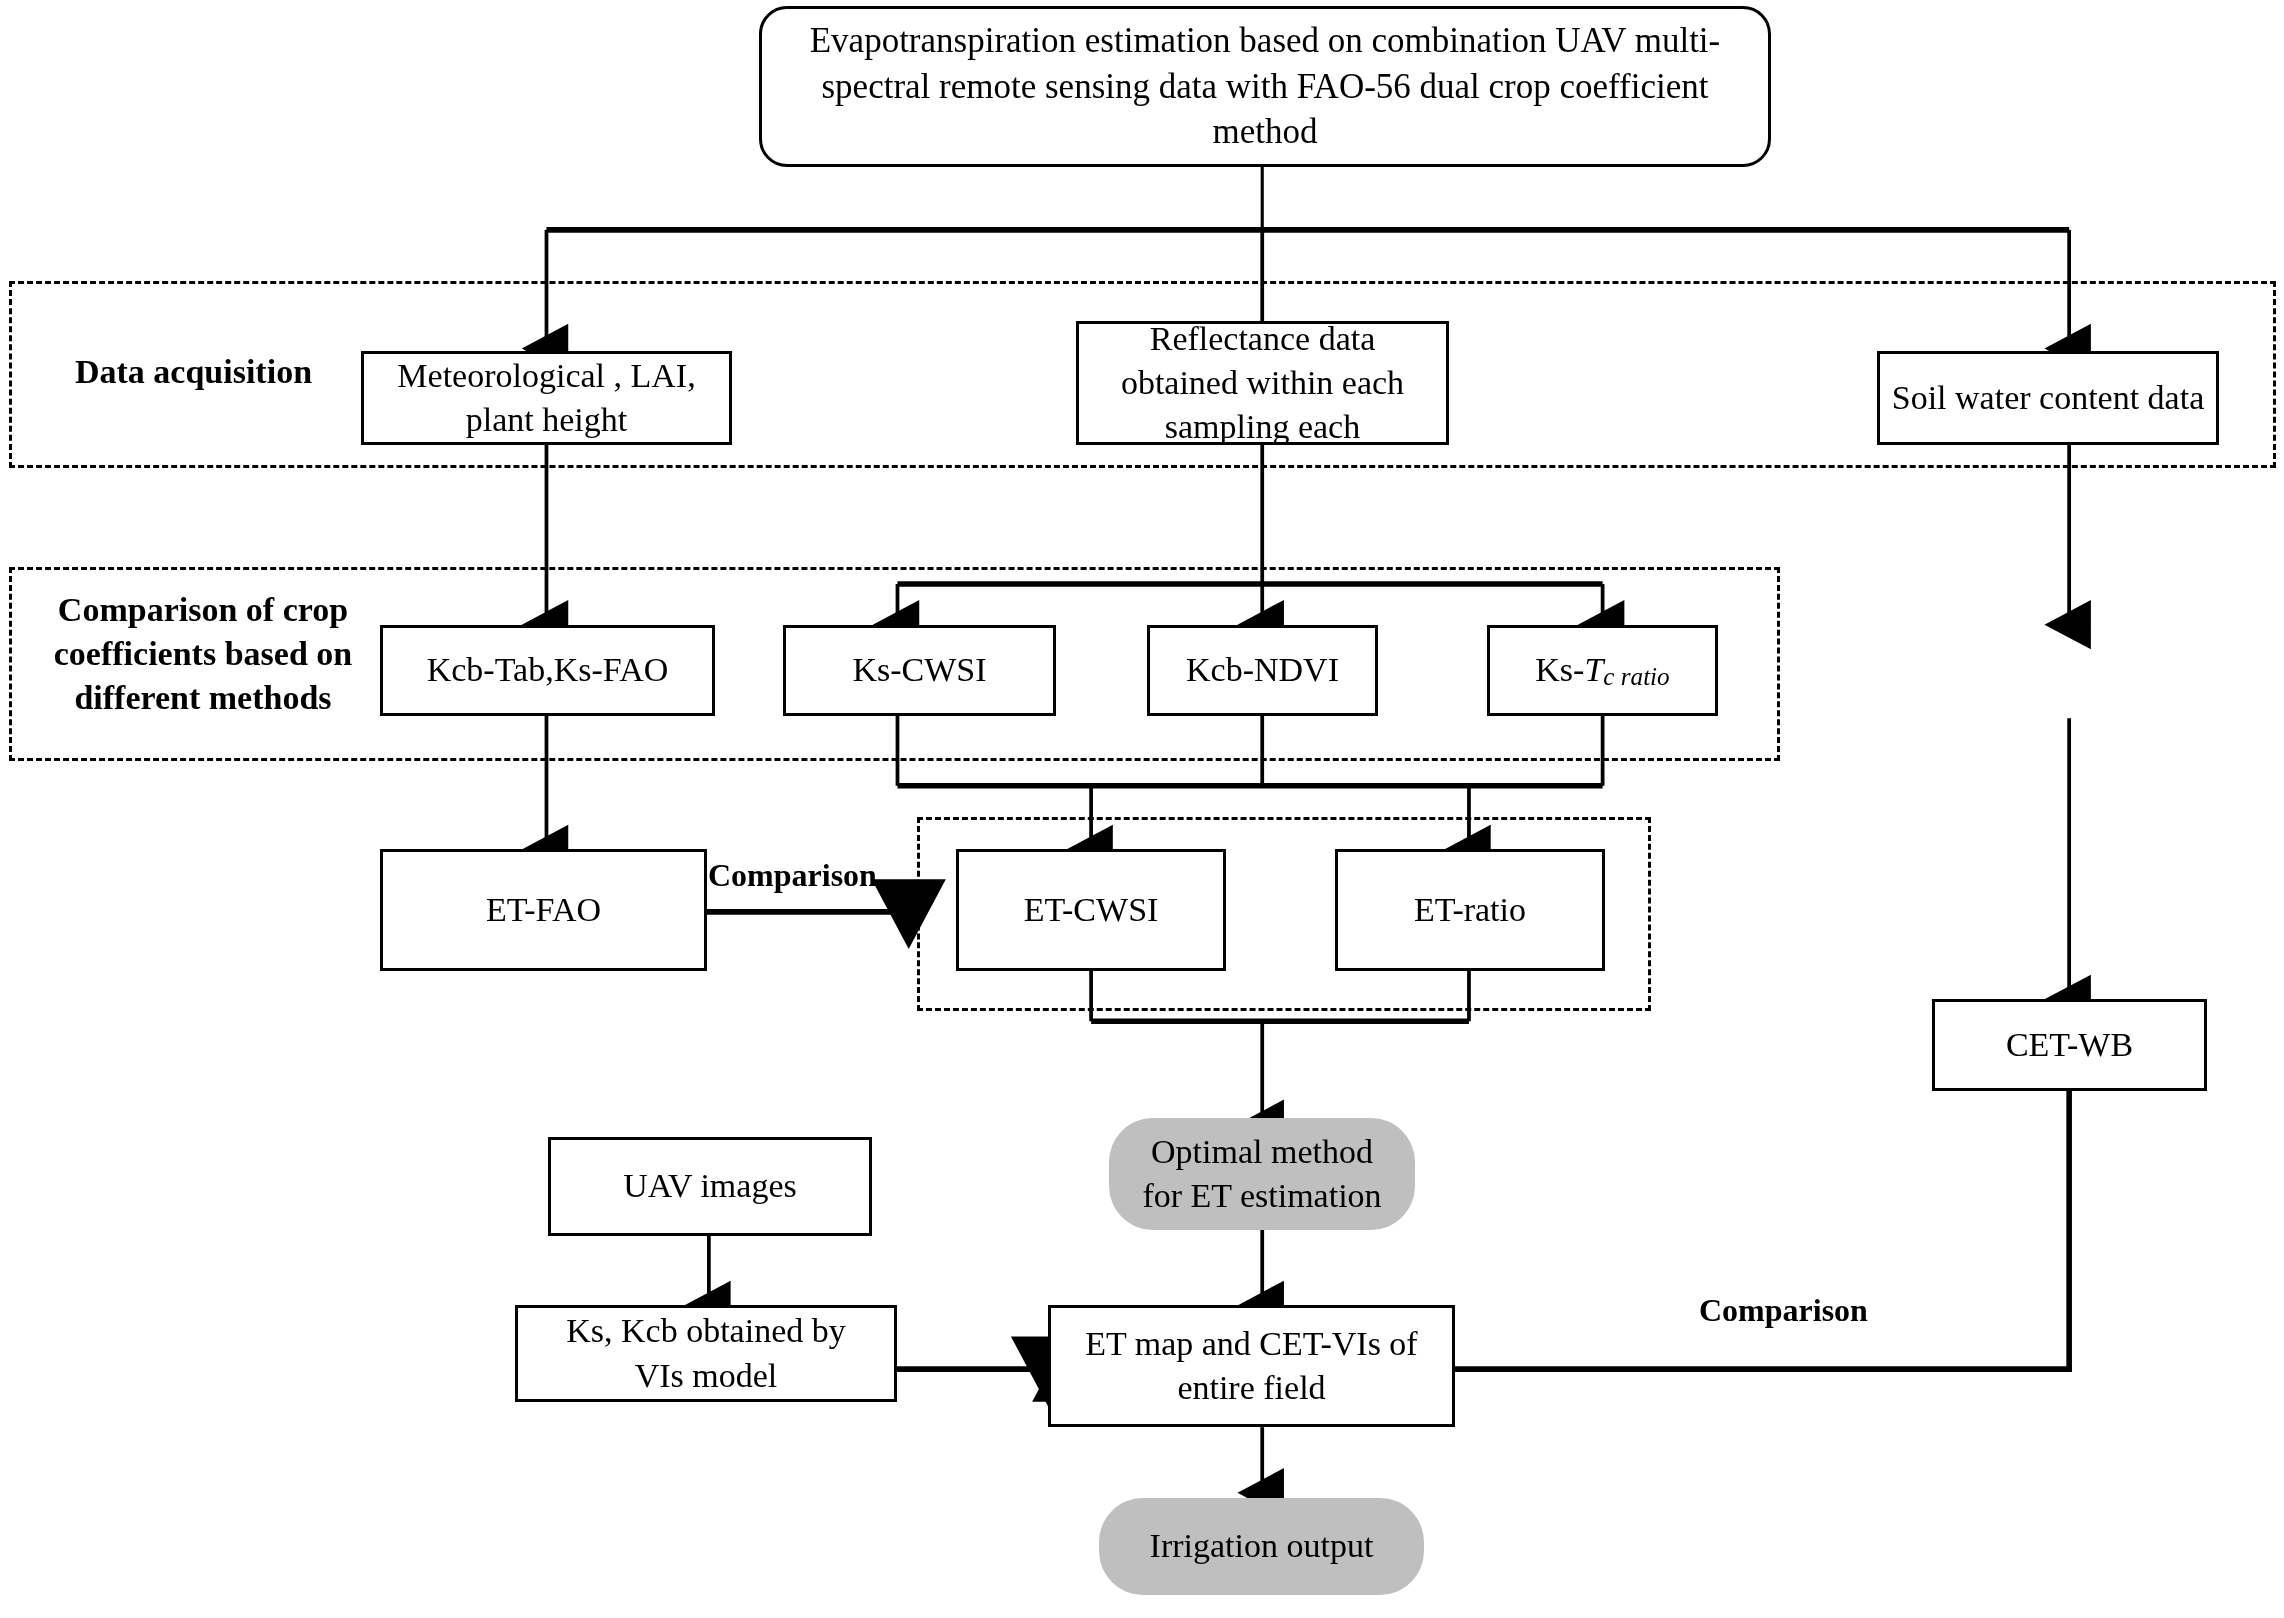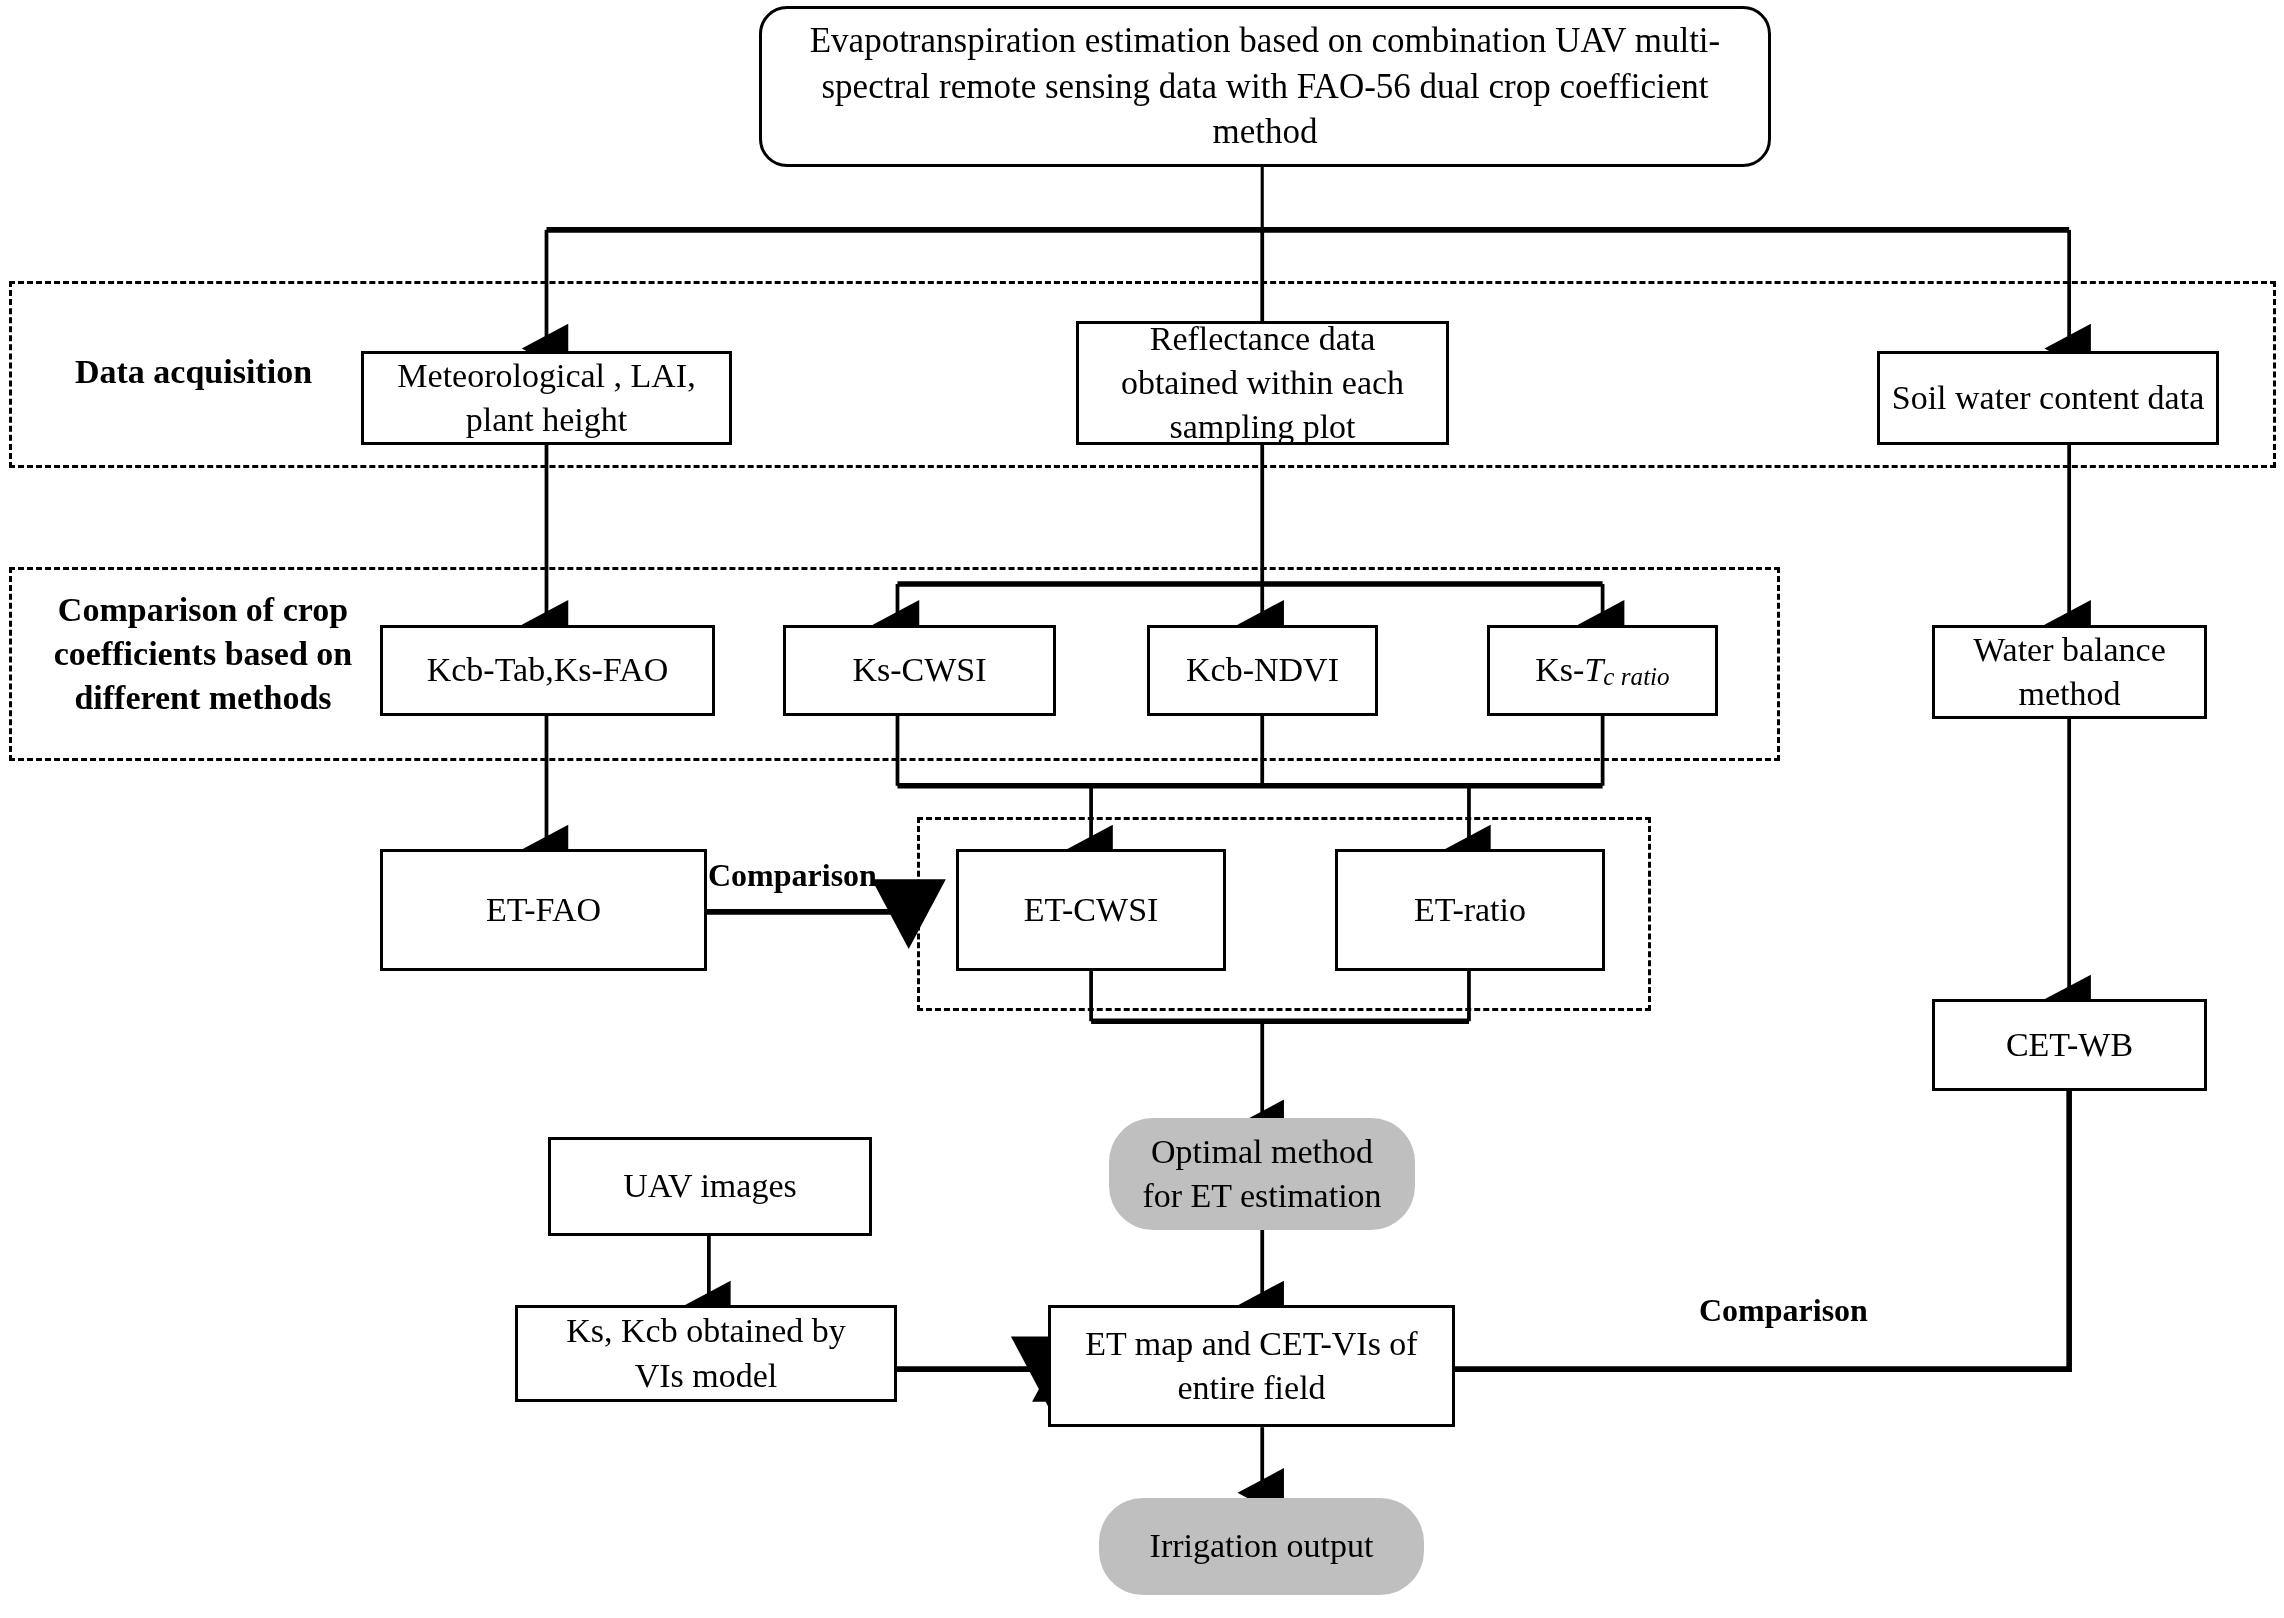--- a/index.html
+++ b/index.html
@@ -166,21 +166,21 @@
     <span class="txt">
       <span>Meteorological , LAI,</span><br>
       <span>plant height</span>
     </span>
   </div>
 
   <div class="node" style="left:1076px; top:321px; width:373px; height:124px; font-size:34px;">
     <span class="txt">
       <span>Reflectance  data</span><br>
       <span>obtained within each</span><br>
-      <span>sampling plot</span>
+      <span>sampling each</span>
     </span>
   </div>
 
   <div class="node" style="left:1877px; top:351px; width:342px; height:94px; font-size:34px;">
     <span class="txt">Soil  water content data</span>
   </div>
 
   <div class="node" style="left:380px; top:625px; width:335px; height:91px; font-size:34px;">
     <span class="txt">Kcb-Tab,Ks-FAO</span>
   </div>
@@ -190,26 +190,20 @@
   </div>
 
   <div class="node" style="left:1147px; top:625px; width:231px; height:91px; font-size:34px;">
     <span class="txt">Kcb-NDVI</span>
   </div>
 
   <div class="node" style="left:1487px; top:625px; width:231px; height:91px; font-size:34px;">
     <span class="txt"><span>Ks-</span><span class="ital">T</span><span class="sub">c ratio</span></span>
   </div>
 
-  <div class="node" style="left:1932px; top:625px; width:275px; height:94px; font-size:34px;">
-    <span class="txt">
-      <span>Water balance</span><br>
-      <span>method</span>
-    </span>
-  </div>
 
   <div class="node" style="left:380px; top:849px; width:327px; height:122px; font-size:34px;">
     <span class="txt">ET-FAO</span>
   </div>
 
   <div class="node" style="left:956px; top:849px; width:270px; height:122px; font-size:34px;">
     <span class="txt">ET-CWSI</span>
   </div>
 
   <div class="node" style="left:1335px; top:849px; width:270px; height:122px; font-size:34px;">

